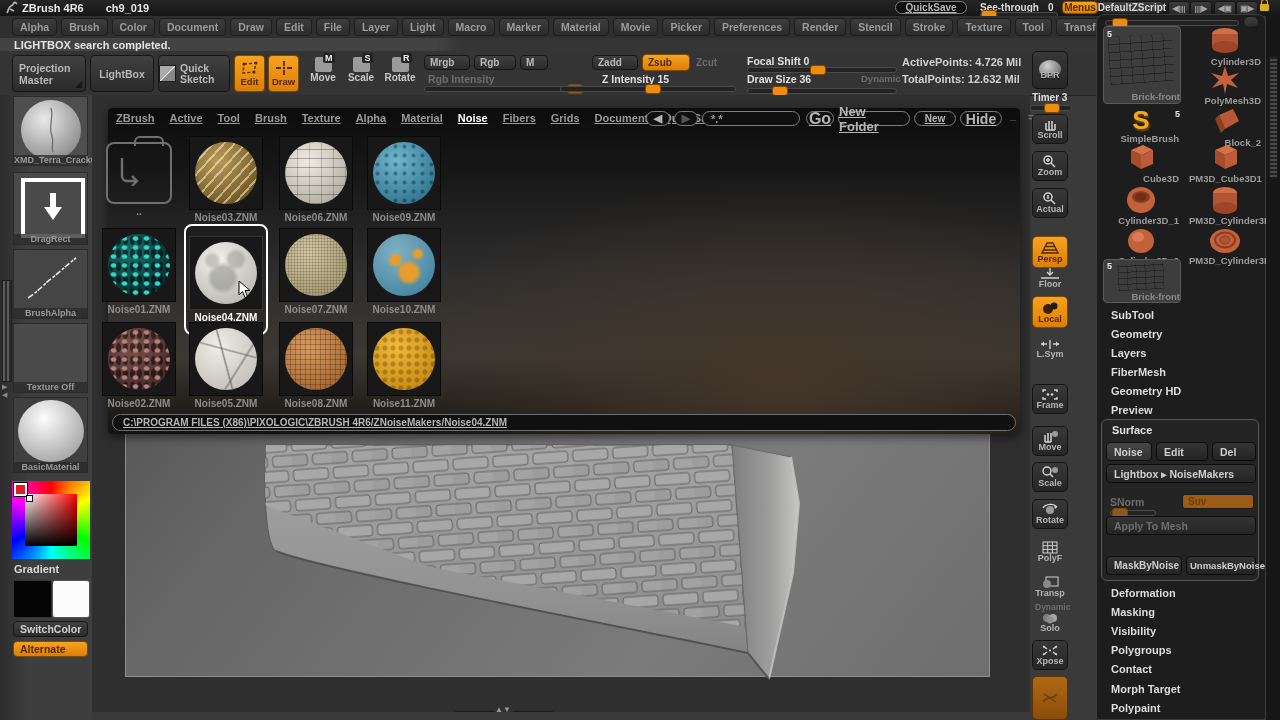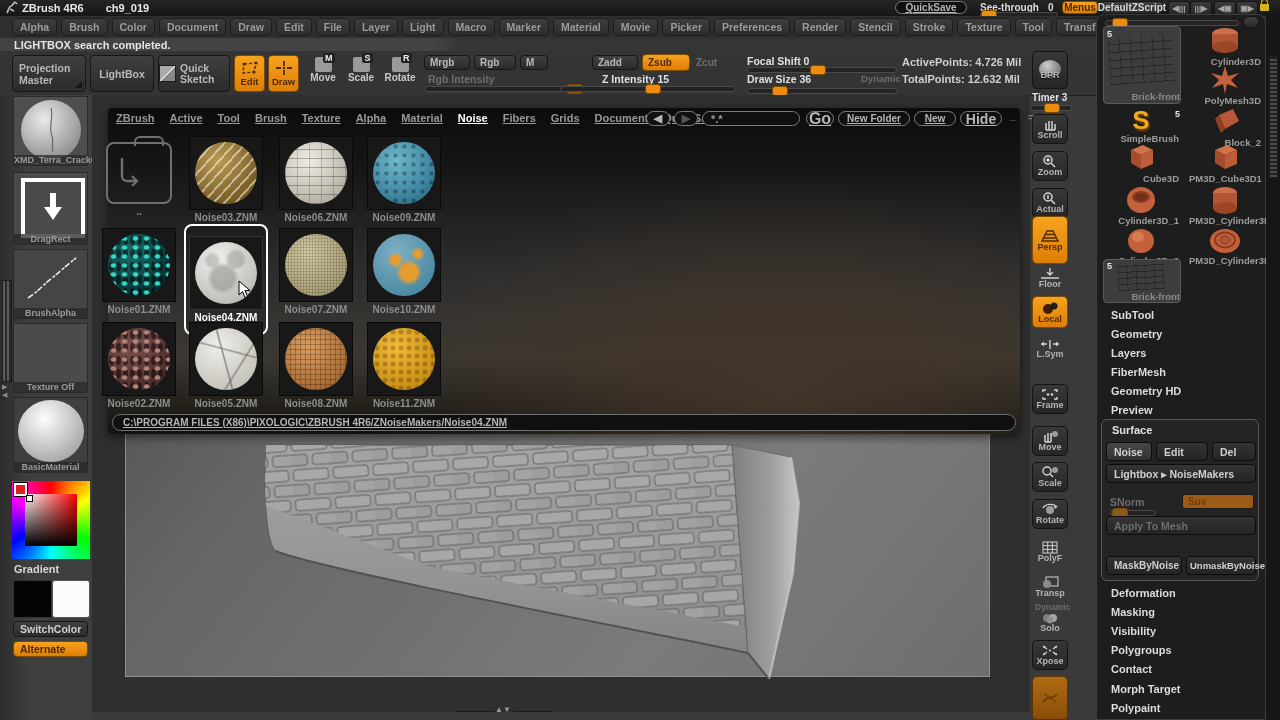--- a/index.html
+++ b/index.html
@@ -332,21 +332,21 @@
     <span class="lbtab">Fibers</span>
     <span class="lbtab">Grids</span>
     <span class="lbtab">Document</span>
     <span class="lbtab">QuickSave</span>
     <span class="lbtab">Spotlight</span>
   </div>
   <div class="abs pill" style="left:538px;top:3px;width:24px;height:15px;text-decoration:none">◀</div>
   <div class="abs pill" style="left:566px;top:3px;width:24px;height:15px;text-decoration:none;color:#555">▶</div>
   <div class="abs pill" style="left:594px;top:3px;width:98px;height:15px;justify-content:flex-start;padding-left:8px;text-decoration:none;color:#9a9a9a">*.*</div>
   <div class="abs pill" style="left:698px;top:3px;width:28px;height:15px;font-size:16px">Go</div>
-  <div class="abs pill" style="left:730px;top:3px;width:72px;height:15px;font-size:10px">New Folder</div>
+  <div class="abs pill" style="left:730px;top:3px;width:72px;height:15px;font-size:13px">New Folder</div>
   <div class="abs pill" style="left:806px;top:3px;width:42px;height:15px;font-size:10px">New</div>
   <div class="abs pill" style="left:852px;top:3px;width:42px;height:15px;font-size:14px">Hide</div>
   <div class="abs" style="left:902px;top:1px;color:#777;font-size:11px;font-weight:bold">_</div>
   <div class="abs" style="left:920px;top:3px;color:#777;font-size:11px;font-weight:bold">=</div>
   <div class="abs" style="left:938px;top:3px;color:#fff;font-size:12px;font-weight:bold">≡</div>
 
   <div class="cell" style="left:-9px;top:28px">
     <div style="width:62px;height:58px;margin:6px auto 0;border:2px solid #6f6f6f;border-radius:8px;position:relative">
       <span style="position:absolute;top:-8px;left:26px;width:26px;height:8px;border:2px solid #6f6f6f;border-bottom:none;border-radius:6px 6px 0 0"></span>
       <svg class="ico" width="26" height="30" viewBox="0 0 26 30" style="margin:12px 0 0 8px">
@@ -455,21 +455,21 @@
       </svg>
     <span class="sl">Zoom</span>
   </div>
   <div class="scbtn" style="top:188px;height:30px">
     <svg class="ico" width="20" height="13" viewBox="0 0 20 13">
         <circle cx="8" cy="5" r="4" stroke="#d5d5d5" fill="none" stroke-width="1.5"></circle>
         <path d="M11,8 L15,12 M8,3 v4" stroke="#d5d5d5" stroke-width="1.5"></path>
       </svg>
     <span class="sl">Actual</span>
   </div>
-  <div class="scbtn orange" style="top:216px;height:48px">
+  <div class="scbtn orange" style="top:236px;height:32px">
     <svg class="ico" width="22" height="14" viewBox="0 0 22 14">
         <path d="M3,12 L8,2 H14 L19,12 Z M5,9 H17 M7,5.5 H15" stroke="#4f2a00" stroke-width="1.4" fill="none"></path>
       </svg>
     <span class="sl">Persp</span>
   </div>
   <div class="scbtn" style="top:264px;height:28px;background:none;border:none">
     <svg class="ico" width="22" height="13" viewBox="0 0 22 13">
         <path d="M2,11 H20 M11,1 V7 M8,5 L11,8 L14,5" stroke="#cfcfcf" stroke-width="1.4" fill="none"></path>
       </svg>
     <span class="sl">Floor</span>

